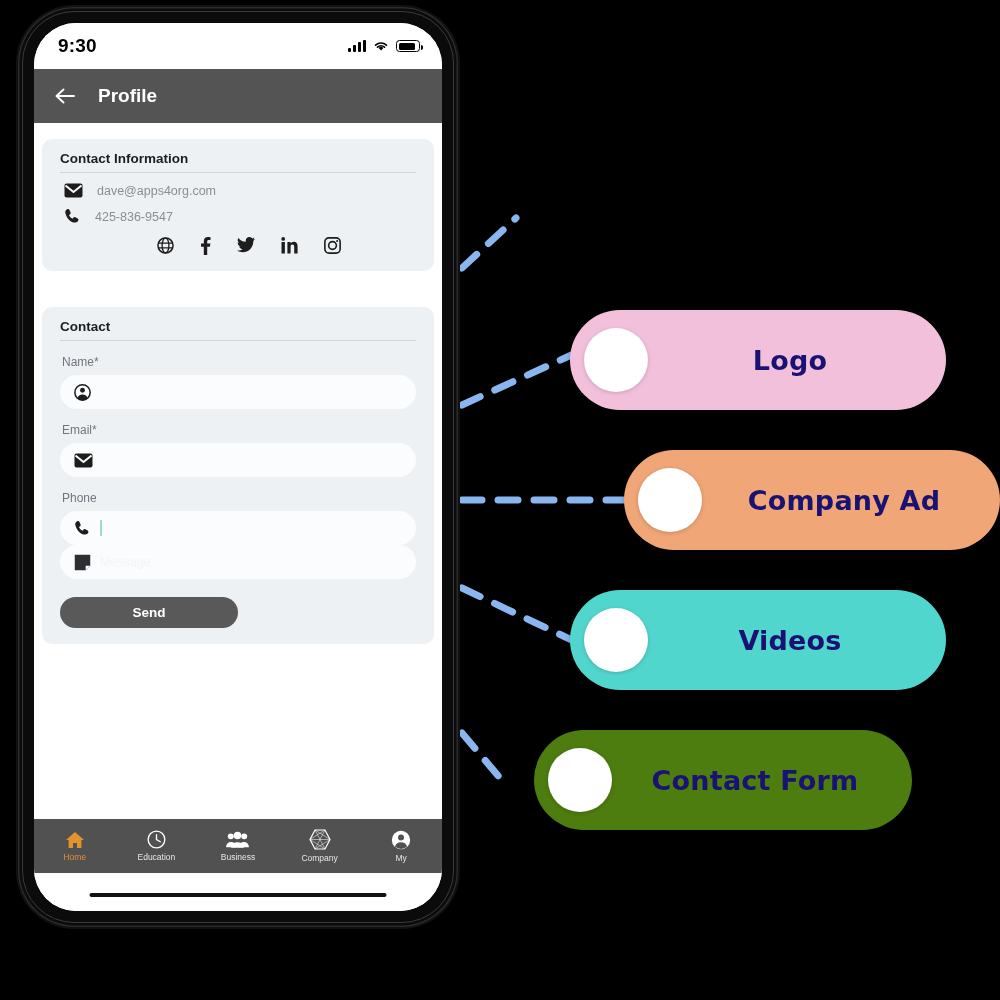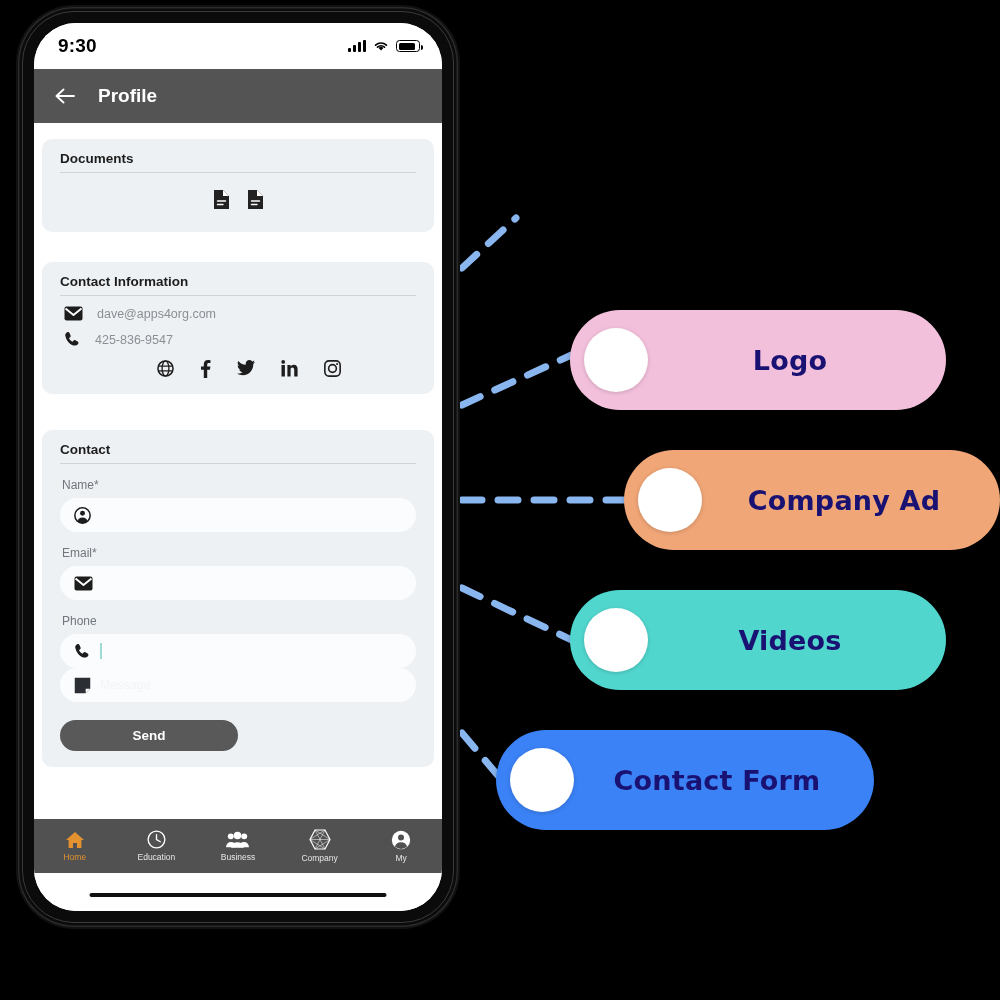--- a/index.html
+++ b/index.html
@@ -165,35 +165,20 @@
 
       <div id="appbar">
         <svg width="22" height="18" viewBox="0 0 22 18">
           <path d="M20 9 H3 M9.5 2.5 L2.5 9 L9.5 15.5" stroke="#fff" stroke-width="1.9" fill="none" stroke-linecap="round" stroke-linejoin="round"></path>
         </svg>
         <div class="title">Profile</div>
       </div>
 
       <div id="content">
 
-        <div class="card" style="margin-bottom:30px;">
-          <div class="card-title">Documents</div>
-          <div id="doc-icons">
-            <svg width="17" height="21" viewBox="0 0 17 21">
-              <path d="M1 1 h9 l6 6 v13 H1 Z" fill="#222"></path>
-              <path d="M10 1 v6 h6" fill="#fff"></path>
-              <path d="M4.5 12 h8 M4.5 15.5 h5.5" stroke="#fff" stroke-width="1.4" stroke-linecap="round"></path>
-            </svg>
-            <svg width="17" height="21" viewBox="0 0 17 21">
-              <path d="M1 1 h9 l6 6 v13 H1 Z" fill="#222"></path>
-              <path d="M10 1 v6 h6" fill="#fff"></path>
-              <path d="M4.5 12 h8 M4.5 15.5 h5.5" stroke="#fff" stroke-width="1.4" stroke-linecap="round"></path>
-            </svg>
-          </div>
-        </div>
 
         <div class="card" style="margin-bottom:36px;">
           <div class="card-title">Contact Information</div>
 
           <div class="ci-row">
             <svg width="19" height="15" viewBox="0 0 19 15">
               <rect x="0.5" y="0.5" width="18" height="14" rx="2" fill="#1d1d1d"></rect>
               <path d="M1.5 2.5 L9.5 9 L17.5 2.5" stroke="#fff" stroke-width="1.9" fill="none" stroke-linejoin="round"></path>
             </svg>
             <span class="val">dave@apps4org.com</span>
@@ -330,18 +315,18 @@
   <div class="callout" style="left:570px;top:590px;width:376px;height:100px;background:#51d6ce;">
     <div class="bubble"></div>
     <div class="clabel">Videos</div>
   </div>
 
   <div class="callout" style="left:624px;top:450px;width:376px;height:100px;background:#f0a677;">
     <div class="bubble"></div>
     <div class="clabel">Company Ad</div>
   </div>
 
-  <div class="callout" style="left:496px;top:730px;width:378px;height:100px;background:#3b82f6;">
+  <div class="callout" style="left:534px;top:730px;width:378px;height:100px;background:#4d7c0f;">
     <div class="bubble"></div>
     <div class="clabel">Contact Form</div>
   </div>
 
 </div>
 
 </body></html>

